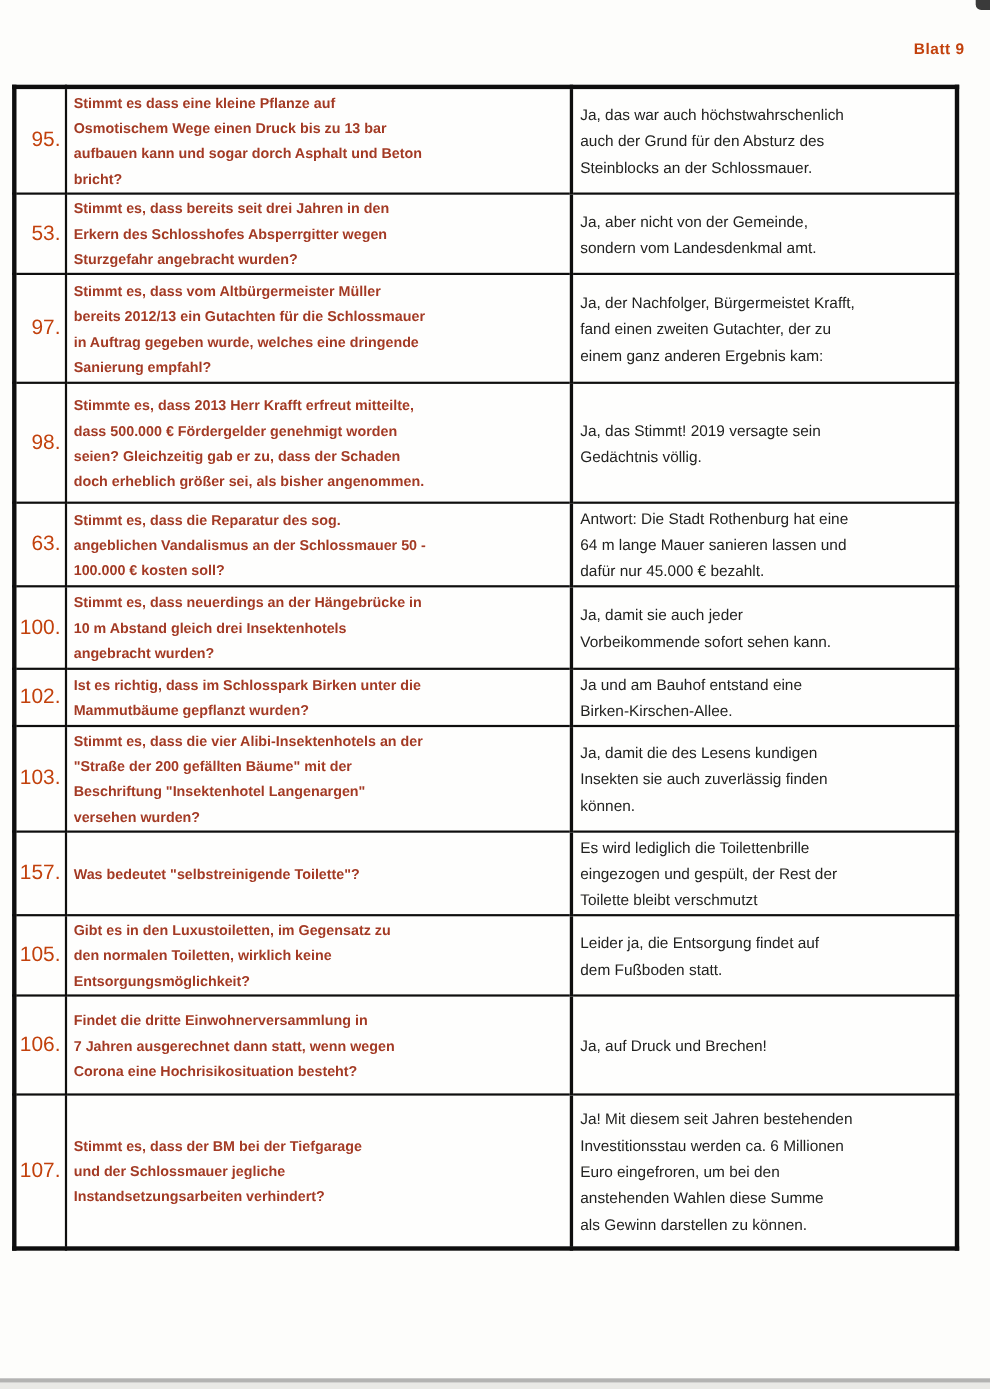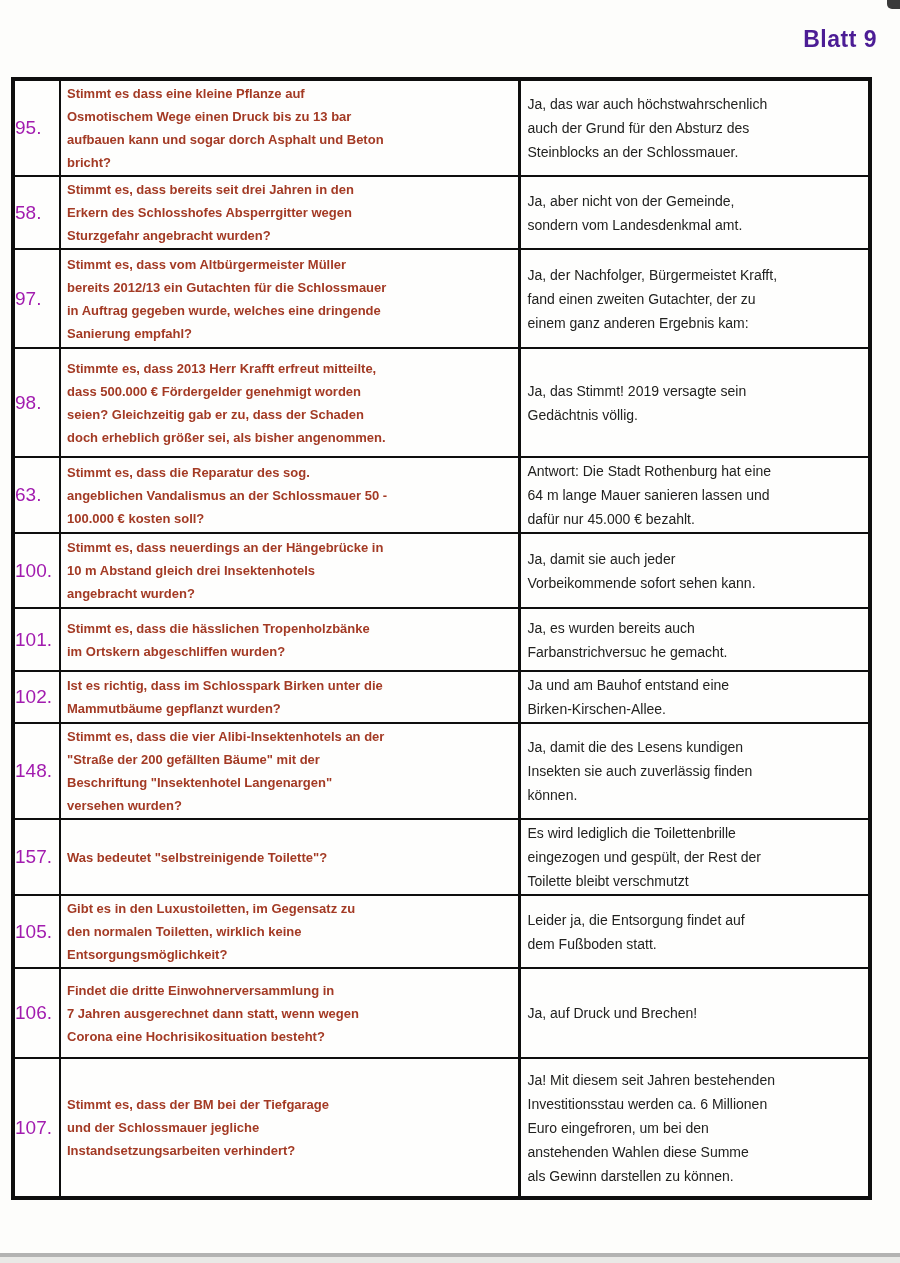--- a/index.html
+++ b/index.html
@@ -9,48 +9,48 @@
   body {
     width: 900px;
     height: 1263px;
     position: relative;
     background: #fdfdfb;
     font-family: "Liberation Sans", sans-serif;
     overflow: hidden;
   }
   .sheet-label {
     position: absolute;
-    top: 26px;
+    top: 36px;
     right: 23px;
-    font-size: 23px;
+    font-size: 14px;
     font-weight: bold;
-    color: #4c1d95;
+    color: #c2410c;
     letter-spacing: 0.5px;
   }
   .qa-table {
     position: absolute;
     left: 11px;
     top: 77px;
     width: 861px;
     border-collapse: collapse;
     table-layout: fixed;
     background: #fefefd;
   }
   .qa-table, .qa-table td {
     border: 2px solid #0e0e0e;
   }
   .qa-table {
     border-width: 4px;
   }
   td.cell-num {
-    text-align: left;
+    text-align: right;
     vertical-align: middle;
     padding: 0 4px 0 0;
     font-size: 19px;
-    color: #a21caf;
+    color: #c2410c;
   }
   td.cell-q {
     vertical-align: middle;
     padding: 1px 3px 1px 6px;
     font-size: 13px;
     font-weight: bold;
     color: #a33a24;
     line-height: 23px;
     white-space: pre-line;
     overflow: hidden;
@@ -110,21 +110,21 @@
         <td class="cell-num">95.</td>
         <td class="cell-q">Stimmt es dass eine kleine Pflanze  auf
 Osmotischem Wege einen Druck bis zu 13 bar
 aufbauen kann und sogar dorch Asphalt und Beton
 bricht?</td>
         <td class="cell-a">Ja, das war auch höchstwahrschenlich
 auch der Grund für den Absturz des
 Steinblocks an der Schlossmauer.</td>
       </tr>
       <tr style="height: 67px;">
-        <td class="cell-num">58.</td>
+        <td class="cell-num">53.</td>
         <td class="cell-q">Stimmt es,  dass bereits seit drei Jahren in den
 Erkern des Schlosshofes Absperrgitter wegen
 Sturzgefahr angebracht wurden?</td>
         <td class="cell-a">Ja, aber nicht  von der Gemeinde,
 sondern vom Landesdenkmal amt.</td>
       </tr>
       <tr style="height: 99px;">
         <td class="cell-num">97.</td>
         <td class="cell-q">Stimmt es, dass vom Altbürgermeister Müller
 bereits 2012/13 ein Gutachten für die Schlossmauer
@@ -153,36 +153,29 @@
 dafür nur 45.000 € bezahlt.</td>
       </tr>
       <tr style="height: 75px;">
         <td class="cell-num">100.</td>
         <td class="cell-q">Stimmt es, dass neuerdings an der Hängebrücke in
 10 m Abstand gleich drei Insektenhotels
 angebracht wurden?</td>
         <td class="cell-a">Ja, damit sie auch jeder
 Vorbeikommende sofort sehen kann.</td>
       </tr>
-      <tr style="height: 63px;">
-        <td class="cell-num">101.</td>
-        <td class="cell-q">Stimmt es, dass die hässlichen Tropenholzbänke
-im Ortskern abgeschliffen wurden?</td>
-        <td class="cell-a">Ja, es wurden bereits auch
-Farbanstrichversuc he gemacht.</td>
-      </tr>
       <tr style="height: 48px;">
         <td class="cell-num">102.</td>
         <td class="cell-q">Ist es richtig, dass im Schlosspark Birken unter die
 Mammutbäume gepflanzt wurden?</td>
         <td class="cell-a">Ja und am Bauhof entstand eine
 Birken-Kirschen-Allee.</td>
       </tr>
       <tr style="height: 89px;">
-        <td class="cell-num">148.</td>
+        <td class="cell-num">103.</td>
         <td class="cell-q">Stimmt es, dass die vier Alibi-Insektenhotels an der
 "Straße der 200 gefällten Bäume" mit der
 Beschriftung "Insektenhotel Langenargen"
 versehen wurden?</td>
         <td class="cell-a">Ja, damit die des Lesens kundigen
 Insekten sie auch zuverlässig  finden
  können.</td>
       </tr>
       <tr style="height: 71px;">
         <td class="cell-num">157.</td>

